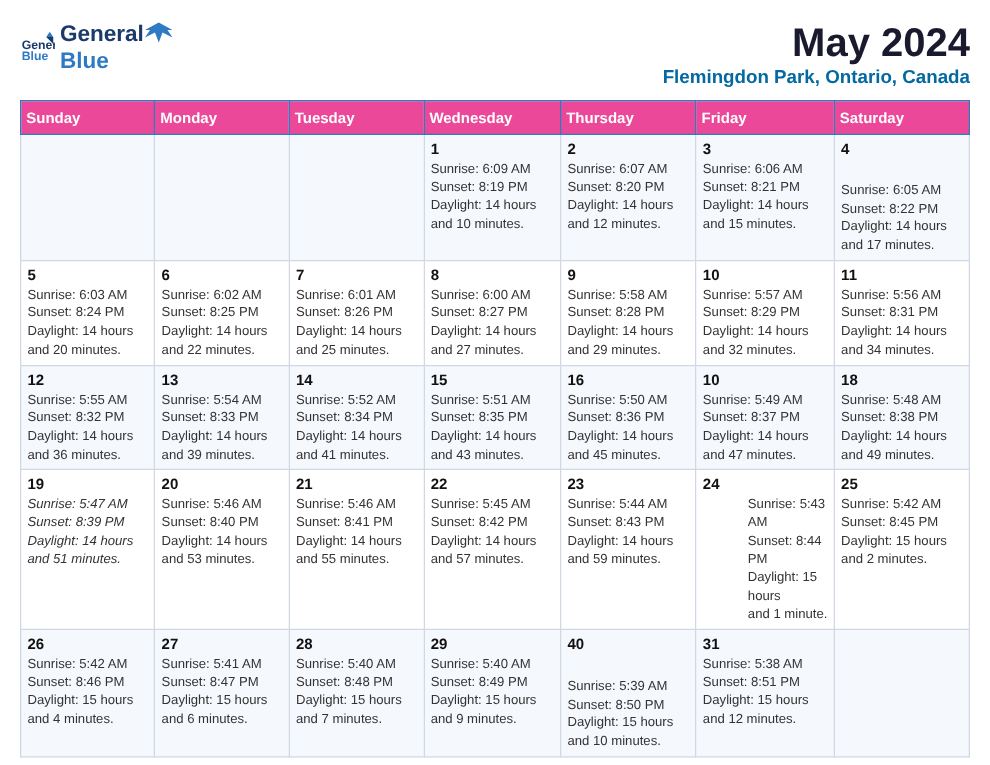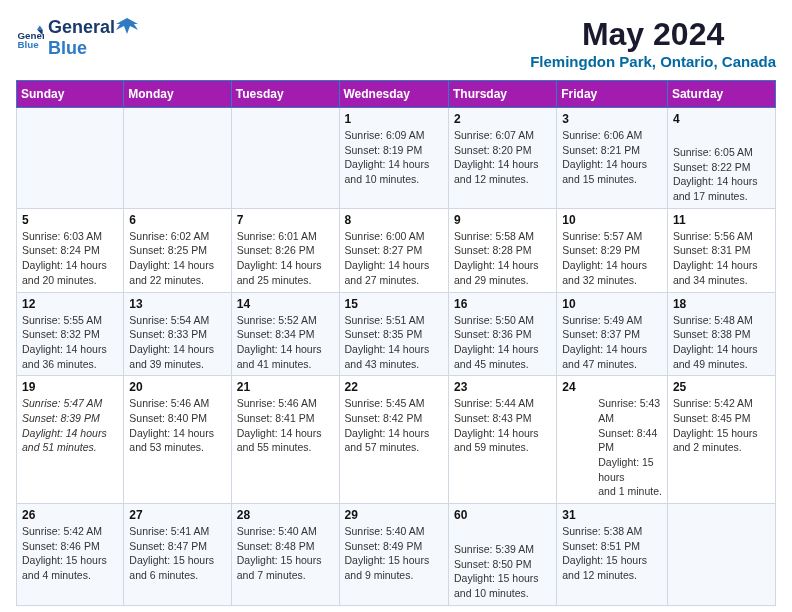--- a/index.html
+++ b/index.html
@@ -29,39 +29,39 @@
     .logo-text-blue {
       font-size: 18px;
       font-weight: bold;
       color: #2e7bc4;
     }
     .logo-icon {
       width: 28px;
       height: 28px;
     }
     .title-block {
-      text-align: center;
+      text-align: right;
     }
     .title-block h1 {
       font-size: 32px;
       font-weight: bold;
       color: #1a1a2e;
     }
     .title-block h2 {
       font-size: 15px;
       font-weight: bold;
       color: #0369a1;
     }
     table {
       width: 100%;
       border-collapse: collapse;
       font-size: 11px;
     }
     thead tr th {
-      background-color: #a21caf;
+      background-color: #ec4899;
       color: #fff;
       padding: 6px 4px;
       text-align: left;
       font-size: 12px;
       font-weight: bold;
       border: 1px solid #2e7bc4;
     }
     tbody tr {
       background: #fff;
     }
@@ -338,21 +338,21 @@
 and 7 minutes.</div>
         </td>
         <td>
           <span class="day-number">29</span>
           <div class="day-info" style="white-space: pre-line;">Sunrise: 5:40 AM
 Sunset: 8:49 PM
 Daylight: 15 hours
 and 9 minutes.</div>
         </td>
         <td>
-          <span class="day-number">60</span>
+          <span class="day-number">40</span>
           <div class="day-info" style="white-space: pre-line; margin-top: 20px;">Sunrise: 5:39 AM
 Sunset: 8:50 PM
 Daylight: 15 hours
 and 10 minutes.</div>
         </td>
         <td>
           <span class="day-number">31</span>
           <div class="day-info" style="white-space: pre-line;">Sunrise: 5:38 AM
 Sunset: 8:51 PM
 Daylight: 15 hours

